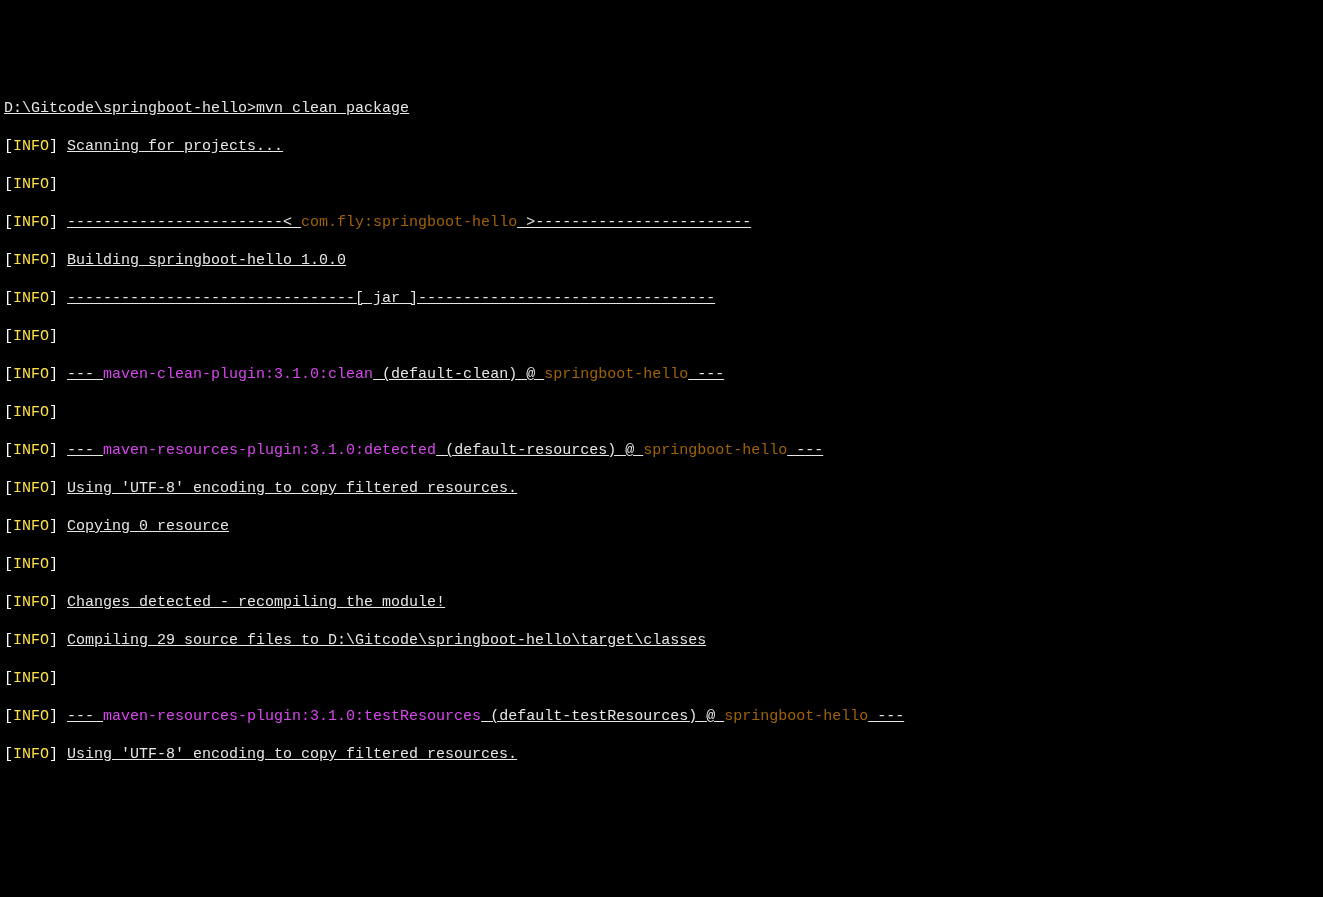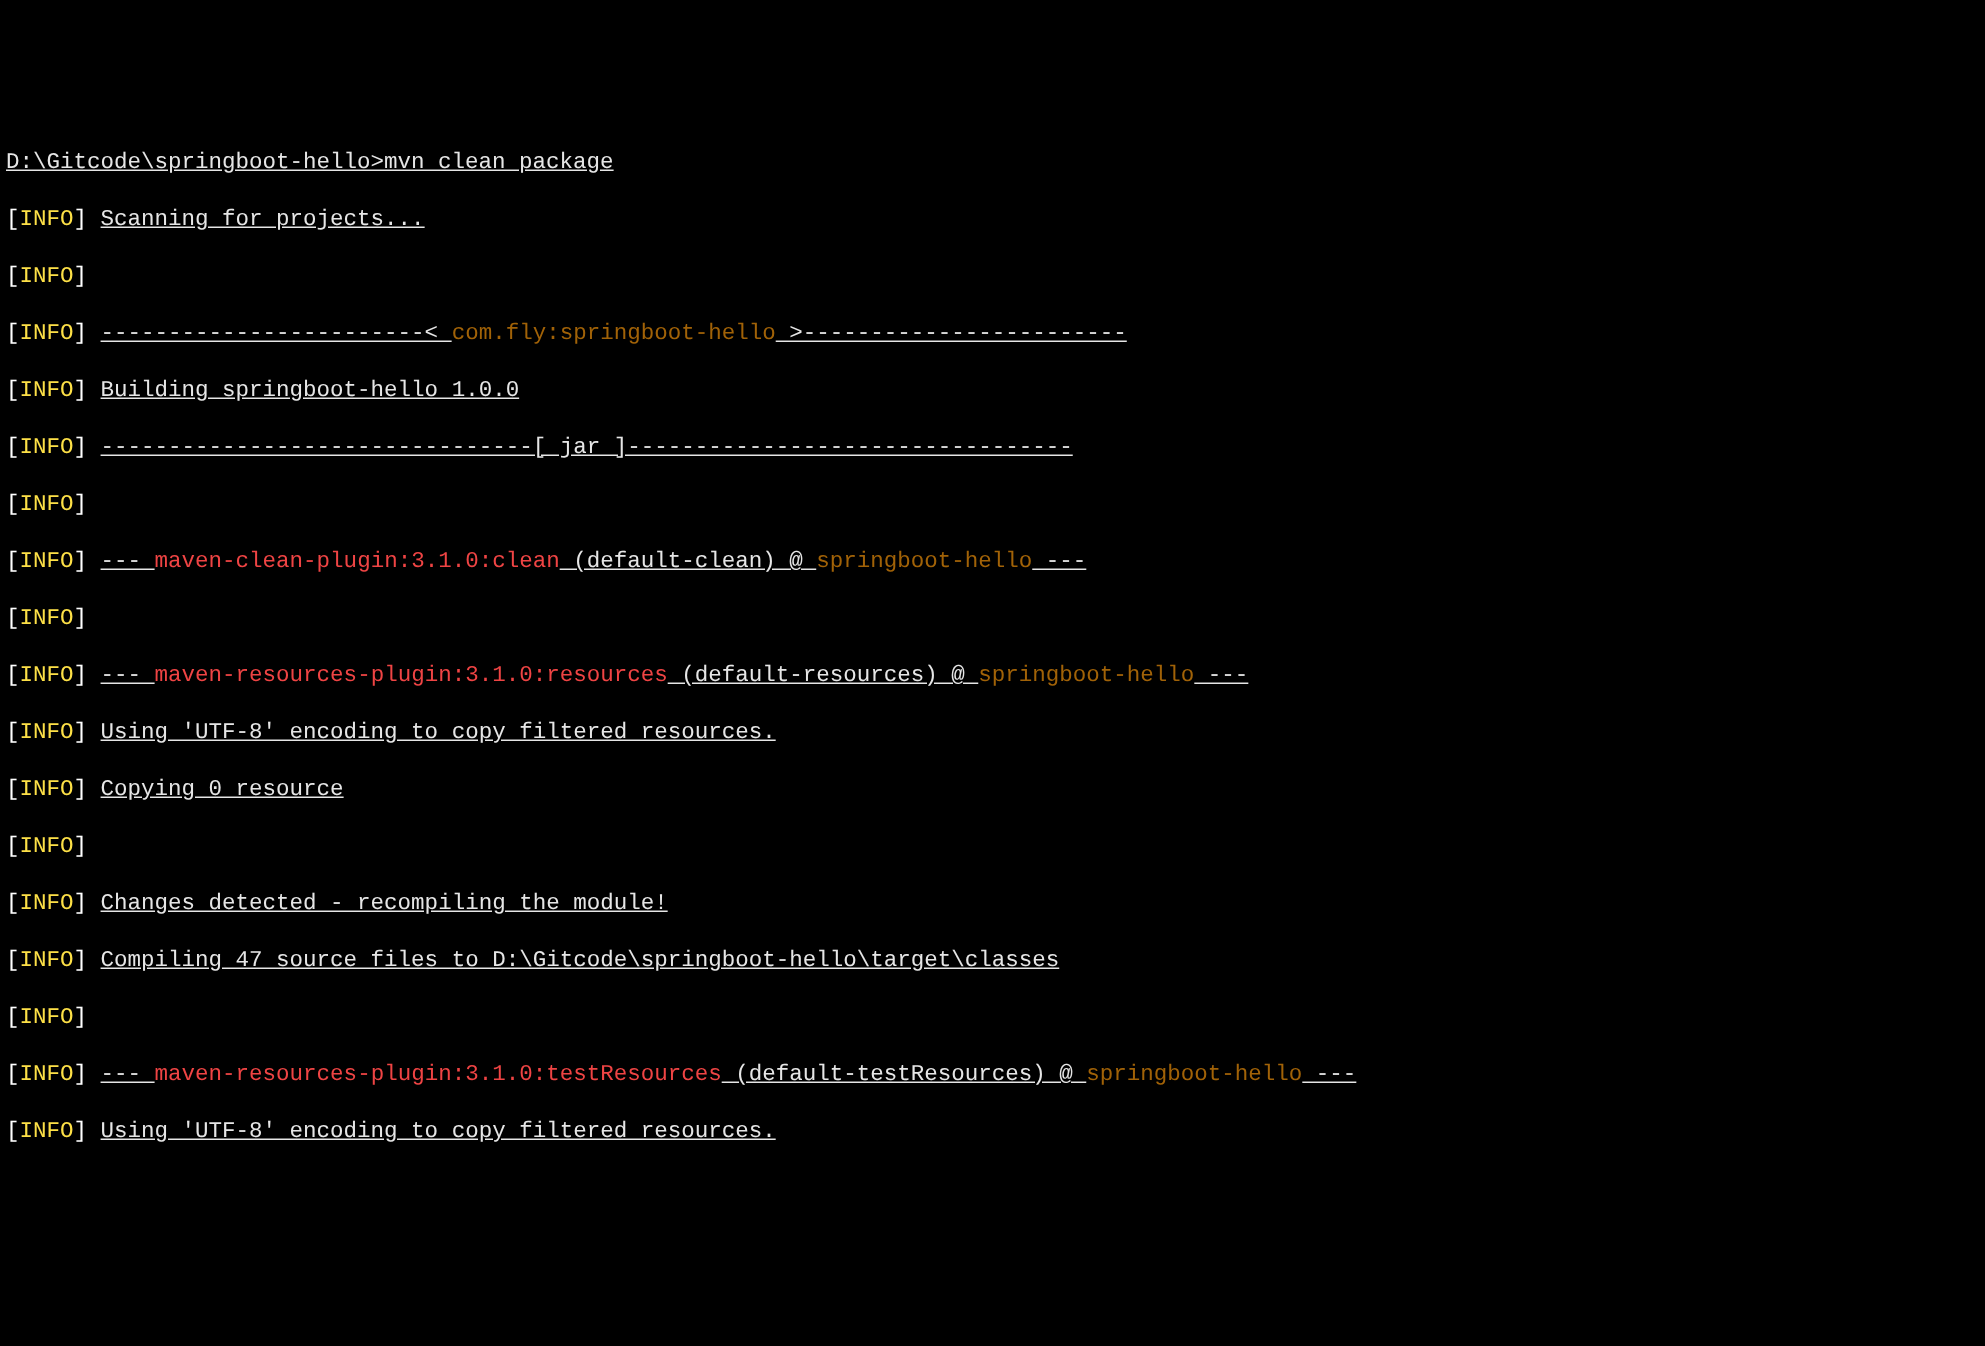--- a/index.html
+++ b/index.html
@@ -10,45 +10,45 @@
       font-size: 15px;
       line-height: 19px;
       padding: 4px 4px;
       white-space: pre;
       overflow-x: auto;
       position: relative;
       min-height: 897px;
     }
     .ln { display: block; }
     .info { color: #fde047; }
-    .green { color: #ef4444; }
+    .green { color: #d946ef; }
     .cyan { color: #a16207; }
     .white { color: #e6e6e6; text-decoration: underline; }
   </style>
 </head>
 <body>
 
 
 
 <div>
 <span class="ln white">D:\Gitcode\springboot-hello&gt;mvn clean package</span>
 <span class="ln">[<span class="info">INFO</span>] <span class="white">Scanning for projects...</span></span>
 <span class="ln">[<span class="info">INFO</span>]</span>
 <span class="ln">[<span class="info">INFO</span>] <span class="white">------------------------&lt; </span><span class="cyan">com.fly:springboot-hello</span><span class="white"> &gt;------------------------</span></span>
 <span class="ln">[<span class="info">INFO</span>] <span class="white">Building springboot-hello 1.0.0</span></span>
 <span class="ln">[<span class="info">INFO</span>] <span class="white">--------------------------------[ jar ]---------------------------------</span></span>
 <span class="ln">[<span class="info">INFO</span>]</span>
 <span class="ln">[<span class="info">INFO</span>] <span class="white">--- </span><span class="green">maven-clean-plugin:3.1.0:clean</span><span class="white"> (default-clean) @ </span><span class="cyan">springboot-hello</span><span class="white"> ---</span></span>
 <span class="ln">[<span class="info">INFO</span>]</span>
-<span class="ln">[<span class="info">INFO</span>] <span class="white">--- </span><span class="green">maven-resources-plugin:3.1.0:resources</span><span class="white"> (default-resources) @ </span><span class="cyan">springboot-hello</span><span class="white"> ---</span></span>
+<span class="ln">[<span class="info">INFO</span>] <span class="white">--- </span><span class="green">maven-resources-plugin:3.1.0:detected</span><span class="white"> (default-resources) @ </span><span class="cyan">springboot-hello</span><span class="white"> ---</span></span>
 <span class="ln">[<span class="info">INFO</span>] <span class="white">Using 'UTF-8' encoding to copy filtered resources.</span></span>
 <span class="ln">[<span class="info">INFO</span>] <span class="white">Copying 0 resource</span></span>
 <span class="ln">[<span class="info">INFO</span>]</span>
 <span class="ln">[<span class="info">INFO</span>] <span class="white">Changes detected - recompiling the module!</span></span>
-<span class="ln">[<span class="info">INFO</span>] <span class="white">Compiling 47 source files to D:\Gitcode\springboot-hello\target\classes</span></span>
+<span class="ln">[<span class="info">INFO</span>] <span class="white">Compiling 29 source files to D:\Gitcode\springboot-hello\target\classes</span></span>
 <span class="ln">[<span class="info">INFO</span>]</span>
 <span class="ln">[<span class="info">INFO</span>] <span class="white">--- </span><span class="green">maven-resources-plugin:3.1.0:testResources</span><span class="white"> (default-testResources) @ </span><span class="cyan">springboot-hello</span><span class="white"> ---</span></span>
 <span class="ln">[<span class="info">INFO</span>] <span class="white">Using 'UTF-8' encoding to copy filtered resources.</span></span>
 
 
 
 
 
 
 

